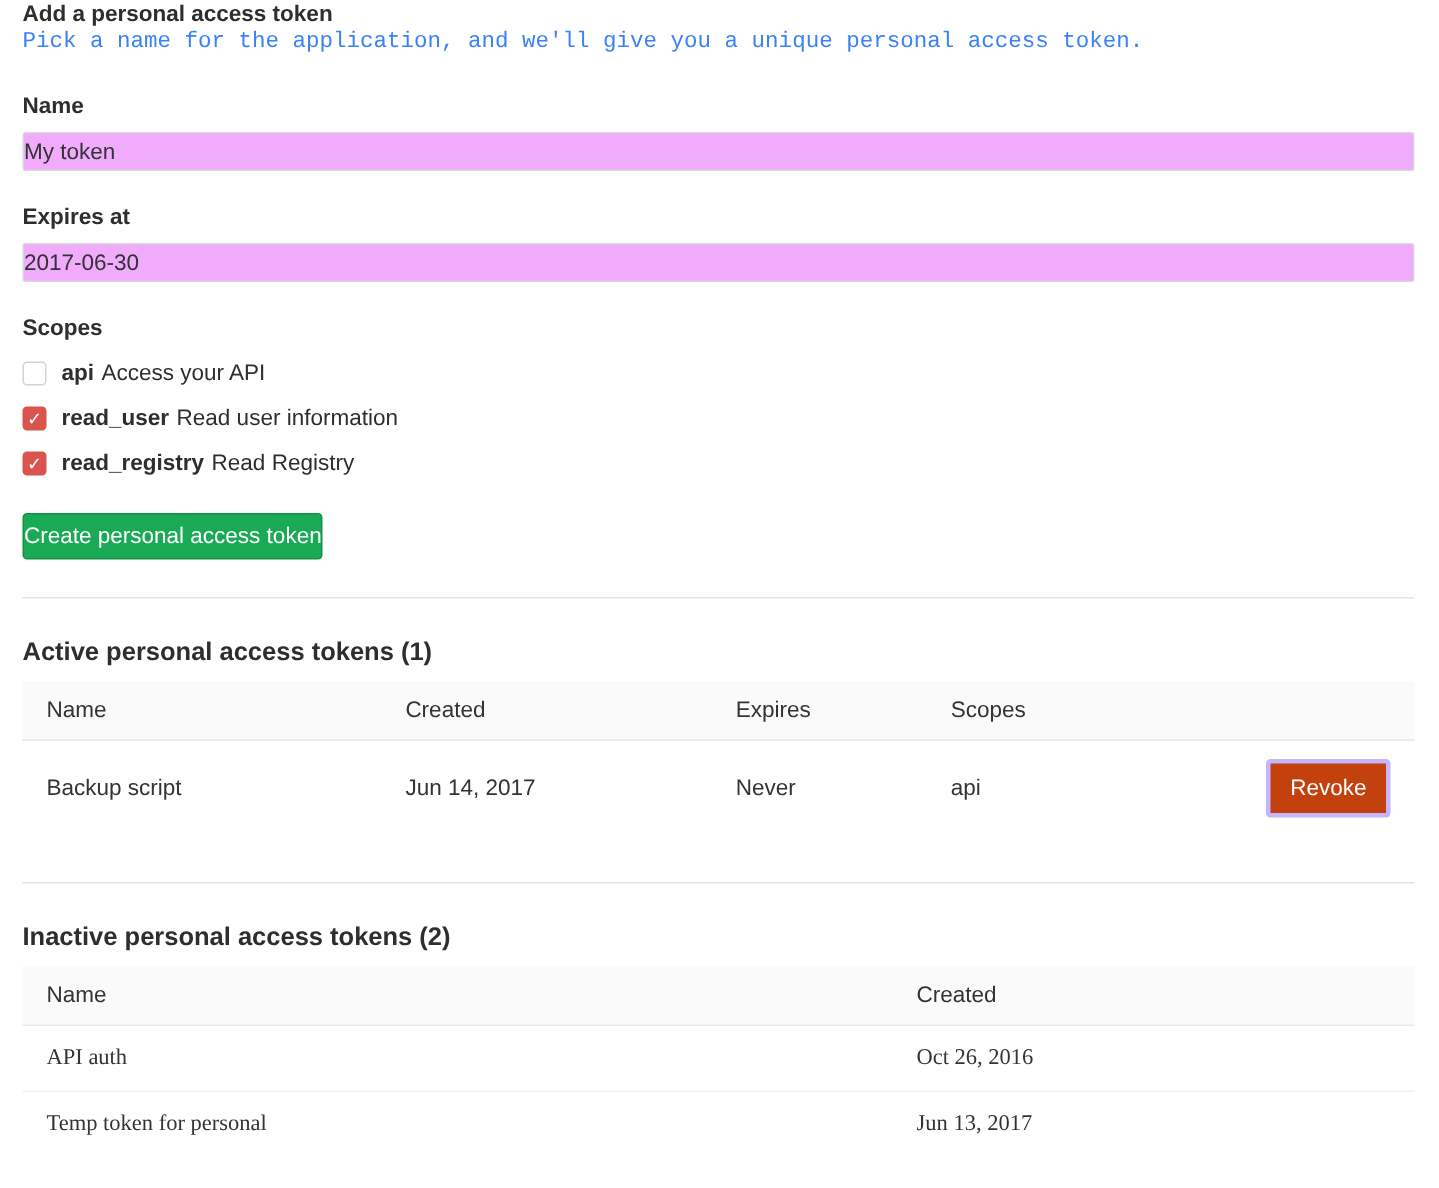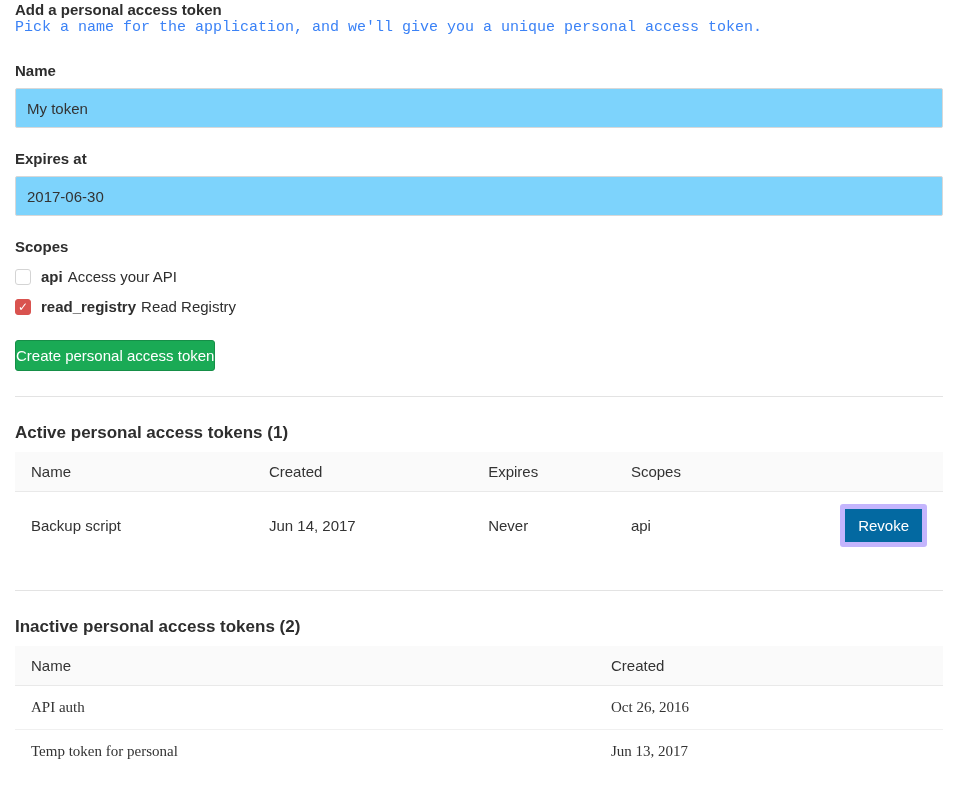--- a/index.html
+++ b/index.html
@@ -10,23 +10,23 @@
     font-size: 15px; color: #2e2e2e; overflow: hidden;
   }
   .container { padding: 1px 16px 0 15px; }
 
   .section-title { font-size: 15px; font-weight: 700; margin: 0 0 1px 0; line-height: 17px; }
   .description { margin: 0 0 26px 0; line-height: 17px; color: #3b82f6; font-family: Liberation Mono, monospace; }
 
   .form-group { margin-bottom: 22px; }
   .form-label { display: block; font-weight: 700; margin-bottom: 9px; line-height: 17px; }
   .text-input {
-    display: block; width: 100%; height: 40px; padding: 4px 11px;
+    display: block; width: 100%; height: 26px; padding: 4px 0;
     font-family: inherit; font-size: 15px; color: #333;
-    border: 1px solid #d8d8d8; border-radius: 2px; background: #7dd3fc; outline: none;
+    border: 1px solid #d8d8d8; border-radius: 2px; background: #f0abfc; outline: none;
   }
 
   .scopes-label { margin-bottom: 13px; }
   .scope-row { display: flex; align-items: center; margin-bottom: 13px; cursor: pointer; }
   .checkbox {
     flex: 0 0 auto; width: 16px; height: 16px; border-radius: 3px;
     margin-right: 10px; position: relative;
   }
   .checkbox.unchecked { background: #fff; border: 1px solid #d4d4d4; }
   .checkbox.checked { background: #d9534f; border: 1px solid #d9534f; }
@@ -48,21 +48,21 @@
 
   table { width: 100%; border-collapse: collapse; font-size: 15px; color: #333; }
   thead th {
     background: #fafafa; font-weight: 400; text-align: left;
     padding: 11px 16px; border-bottom: 1px solid #e9e9e9; line-height: 17px;
   }
   .active-table tbody td { padding: 12px 16px; height: 60px; vertical-align: middle; }
   .active-table .action-cell { text-align: right; }
   .btn-revoke {
     display: inline-block; padding: 8px 13px;
-    background: #0369a1; border: 5px solid #c4b5fd; border-radius: 3px;
+    background: #c2410c; border: 3px solid #c4b5fd; border-radius: 3px;
     color: #fff; font-family: inherit; font-size: 15px; line-height: 17px; cursor: pointer;
   }
   .inactive-table tbody td { padding: 13px 16px; line-height: 17px; font-family: Liberation Serif, serif; }
   .inactive-table tbody tr + tr td { border-top: 1px solid #f0f0f0; }
 
   .section-gap { margin-top: 31px; }
 </style>
 </head>
 <body>
 
@@ -84,20 +84,25 @@
 
   <div>
     <label class="form-label scopes-label">Scopes</label>
 
     <div class="scope-row">
       <span class="checkbox unchecked"></span>
       <span class="scope-name">api</span>
       <span class="scope-desc">Access your API</span>
     </div>
 
+    <div class="scope-row">
+      <span class="checkbox checked"></span>
+      <span class="scope-name">read_user</span>
+      <span class="scope-desc">Read user information</span>
+    </div>
 
     <div class="scope-row">
       <span class="checkbox checked"></span>
       <span class="scope-name">read_registry</span>
       <span class="scope-desc">Read Registry</span>
     </div>
   </div>
 
   <button class="btn-create">Create personal access token</button>
 

